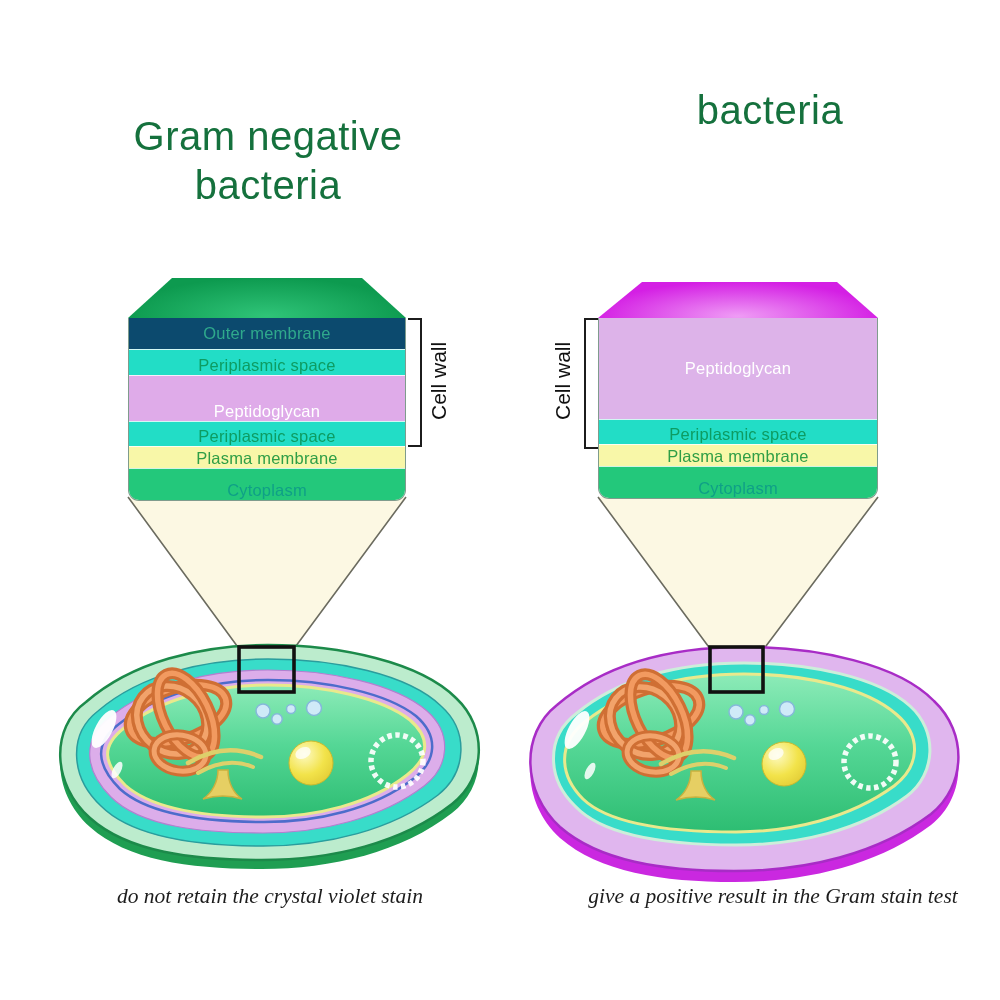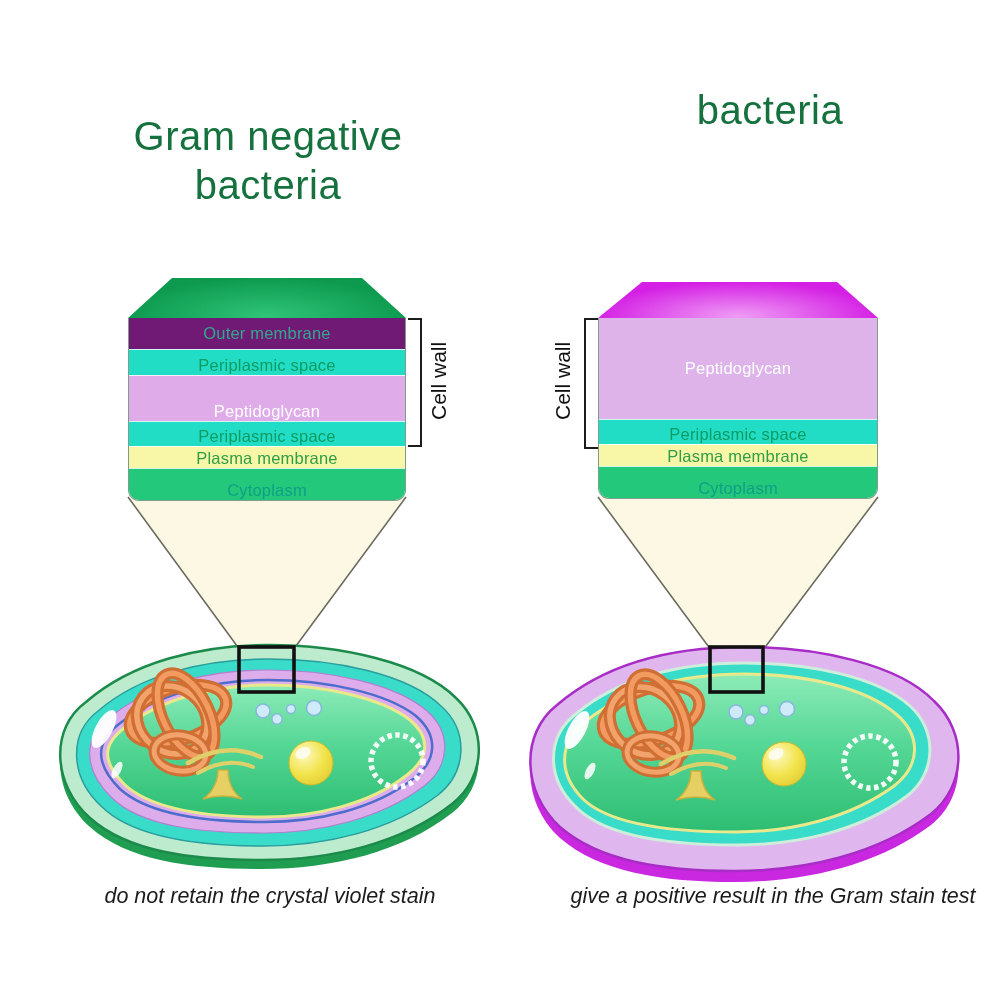--- a/index.html
+++ b/index.html
@@ -44,21 +44,21 @@
     position:absolute;z-index:3;height:130px;width:30px;top:316px;
     writing-mode:vertical-rl;transform:rotate(180deg);
     display:flex;align-items:center;justify-content:center;
     font-size:21px;color:#111;
   }
   .cw-left{left:424px;}
   .cw-right{left:548px;}
   
   .caption{
     position:absolute;width:490px;text-align:center;z-index:3;
-    font-style:italic;font-size:21.5px;color:#1c1c1c;top:884px;
+    font-style:italic;font-size:21.5px;color:#1c1c1c;top:884px;font-family:Liberation Serif, serif;
   }
   .caption-left{left:25px;}
   .caption-right{left:528px;}
   
   #art{position:absolute;left:0;top:0;z-index:1;}
 </style>
 </head>
 <body>
 
 <svg id="art" width="1000" height="1000" viewBox="0 0 1000 1000">
@@ -139,21 +139,21 @@
   <div>Gram negative</div>
   <div>bacteria</div>
 </div>
 <div class="title title-right">
   <div>bacteria</div>
 </div>
 
 <div class="stack stack-left">
   <div class="cap cap-left" style="background: radial-gradient(at 50% 95%, rgb(47, 196, 120) 0%, rgb(13, 154, 79) 72%);"></div>
   <div class="layers">
-    <div class="layer" style="background: #701a75; color: rgb(47, 169, 140); height: 31px;">
+    <div class="layer" style="background: #0c4a6e; color: rgb(47, 169, 140); height: 31px;">
         <span>Outer membrane</span>
       </div>
     <div class="layer" style="background: rgb(34, 221, 198); color: rgb(13, 156, 98); height: 25px;">
         <span>Periplasmic space</span>
       </div>
     <div class="layer" style="background: rgb(223, 171, 233); color: rgb(255, 255, 255); height: 45px;">
         <span>Peptidoglycan</span>
       </div>
     <div class="layer" style="background: rgb(34, 221, 198); color: rgb(13, 156, 98); height: 24px;">
         <span>Periplasmic space</span>

